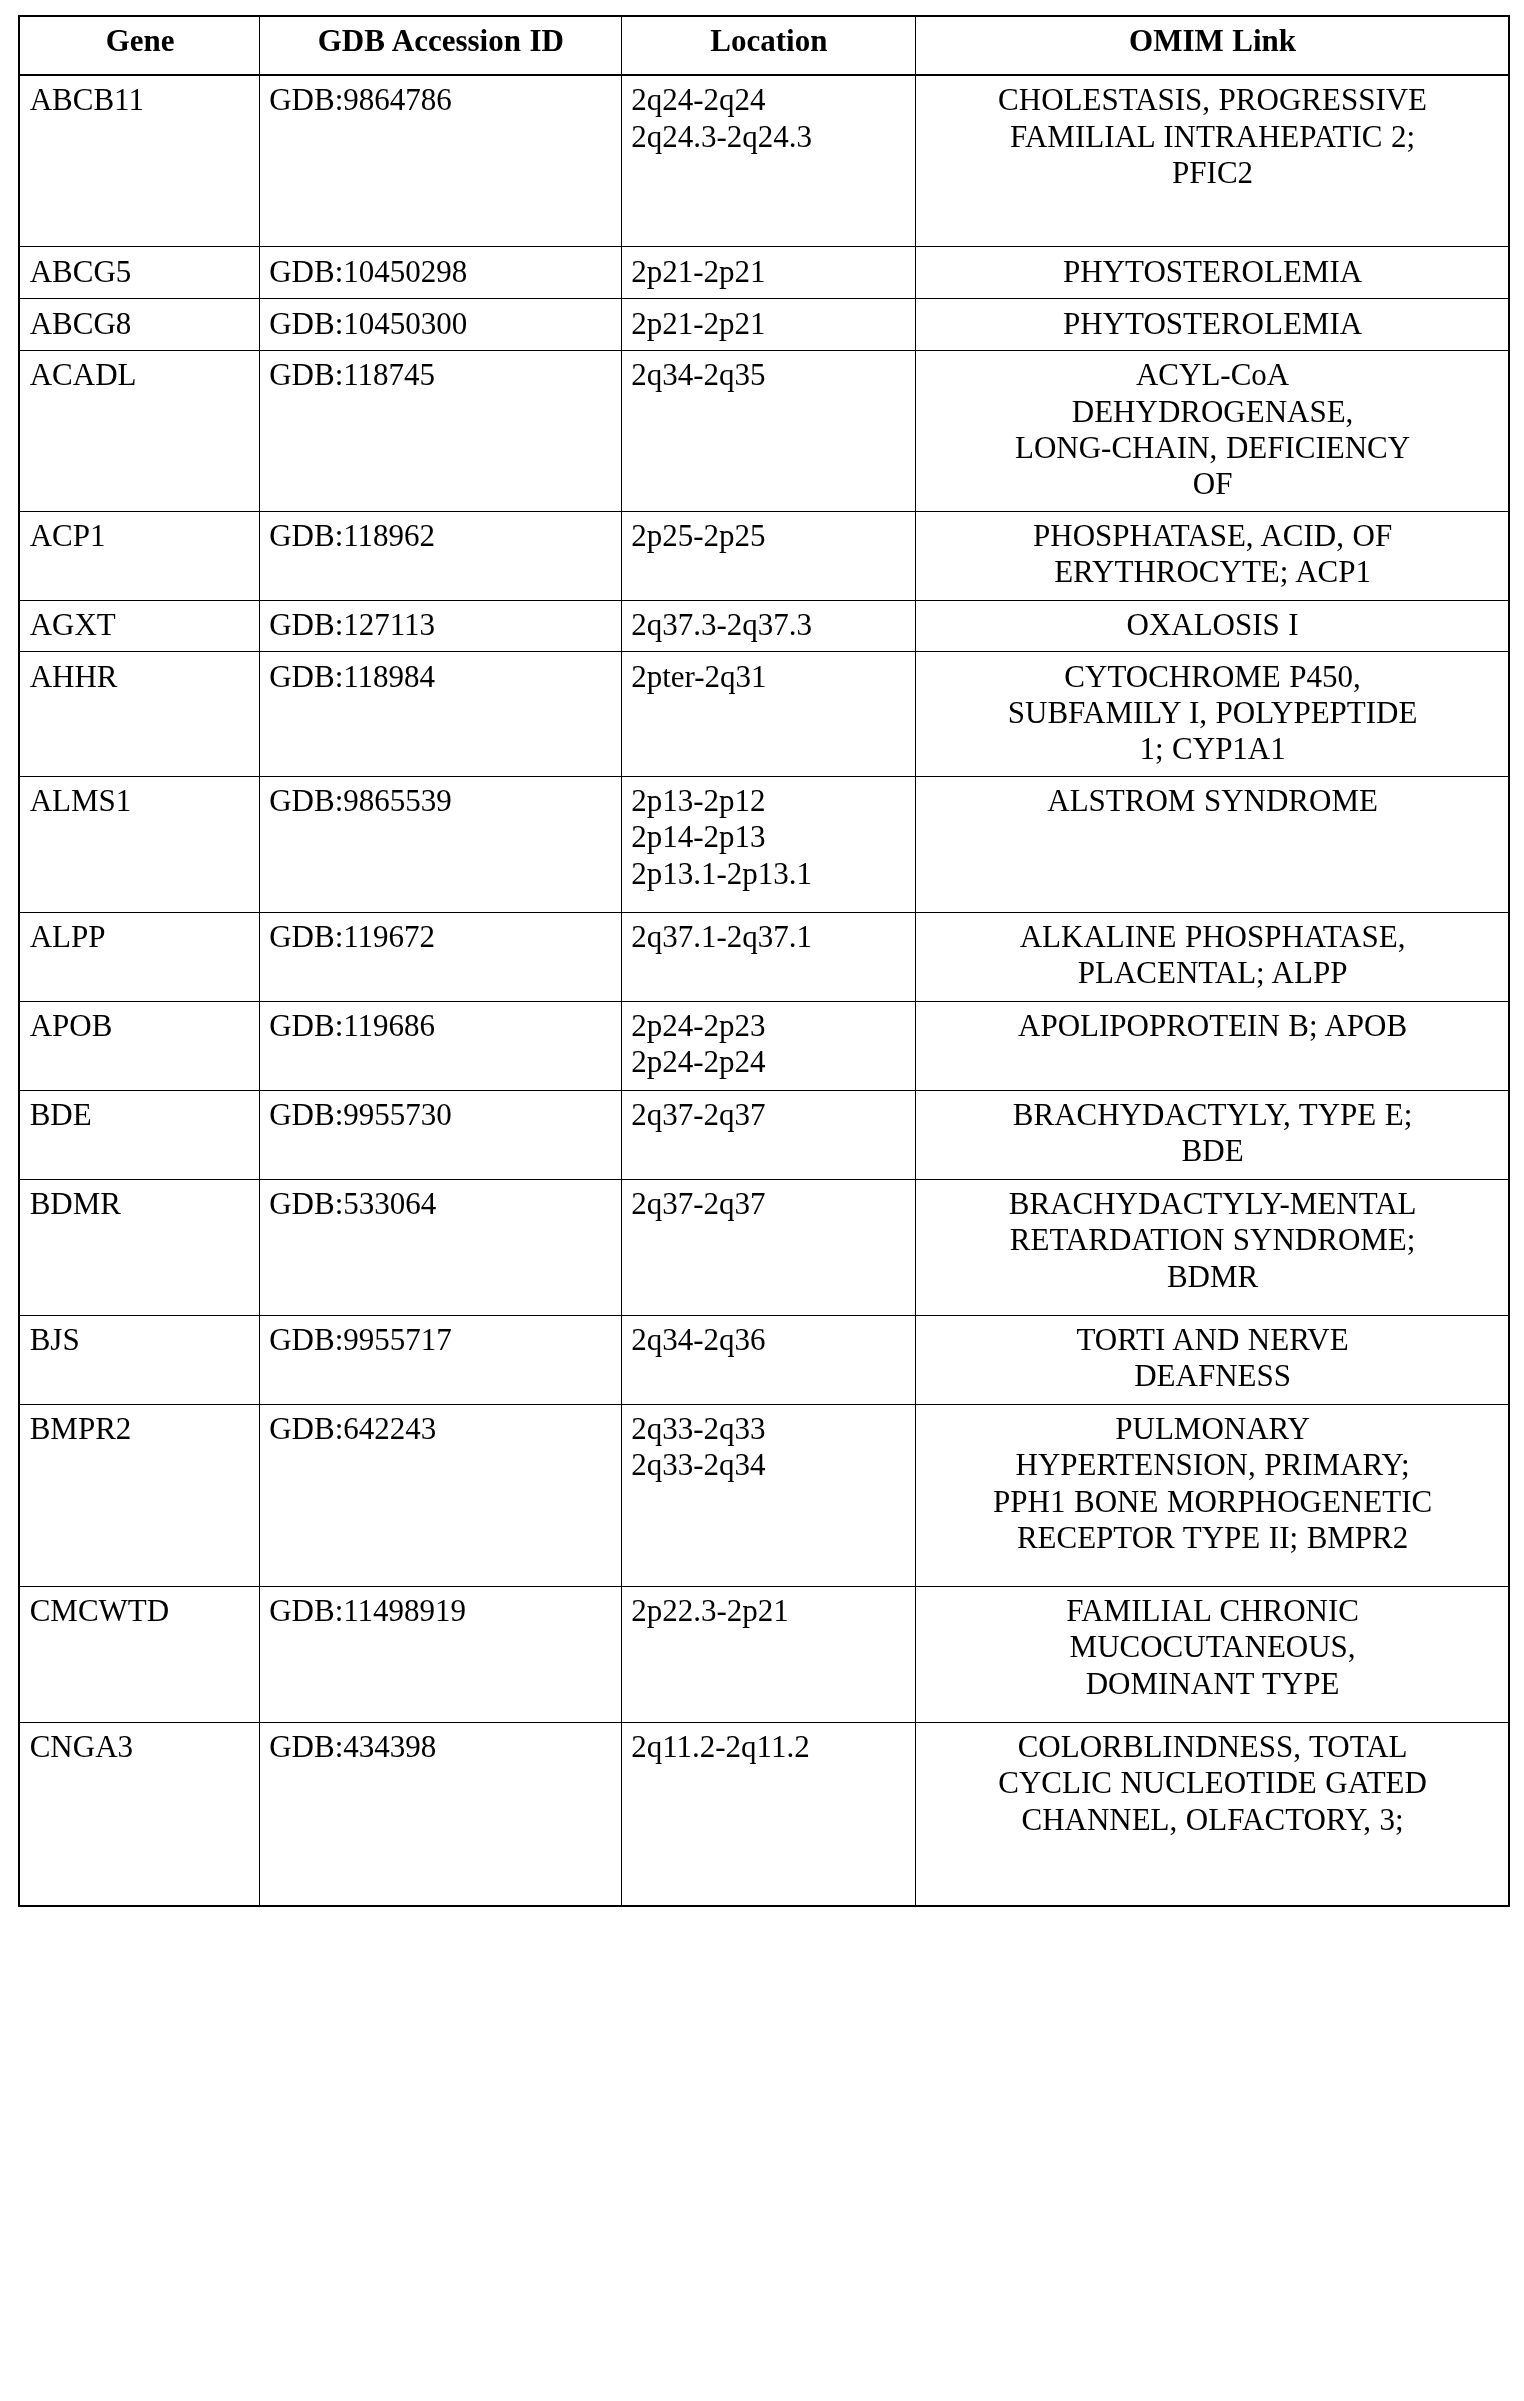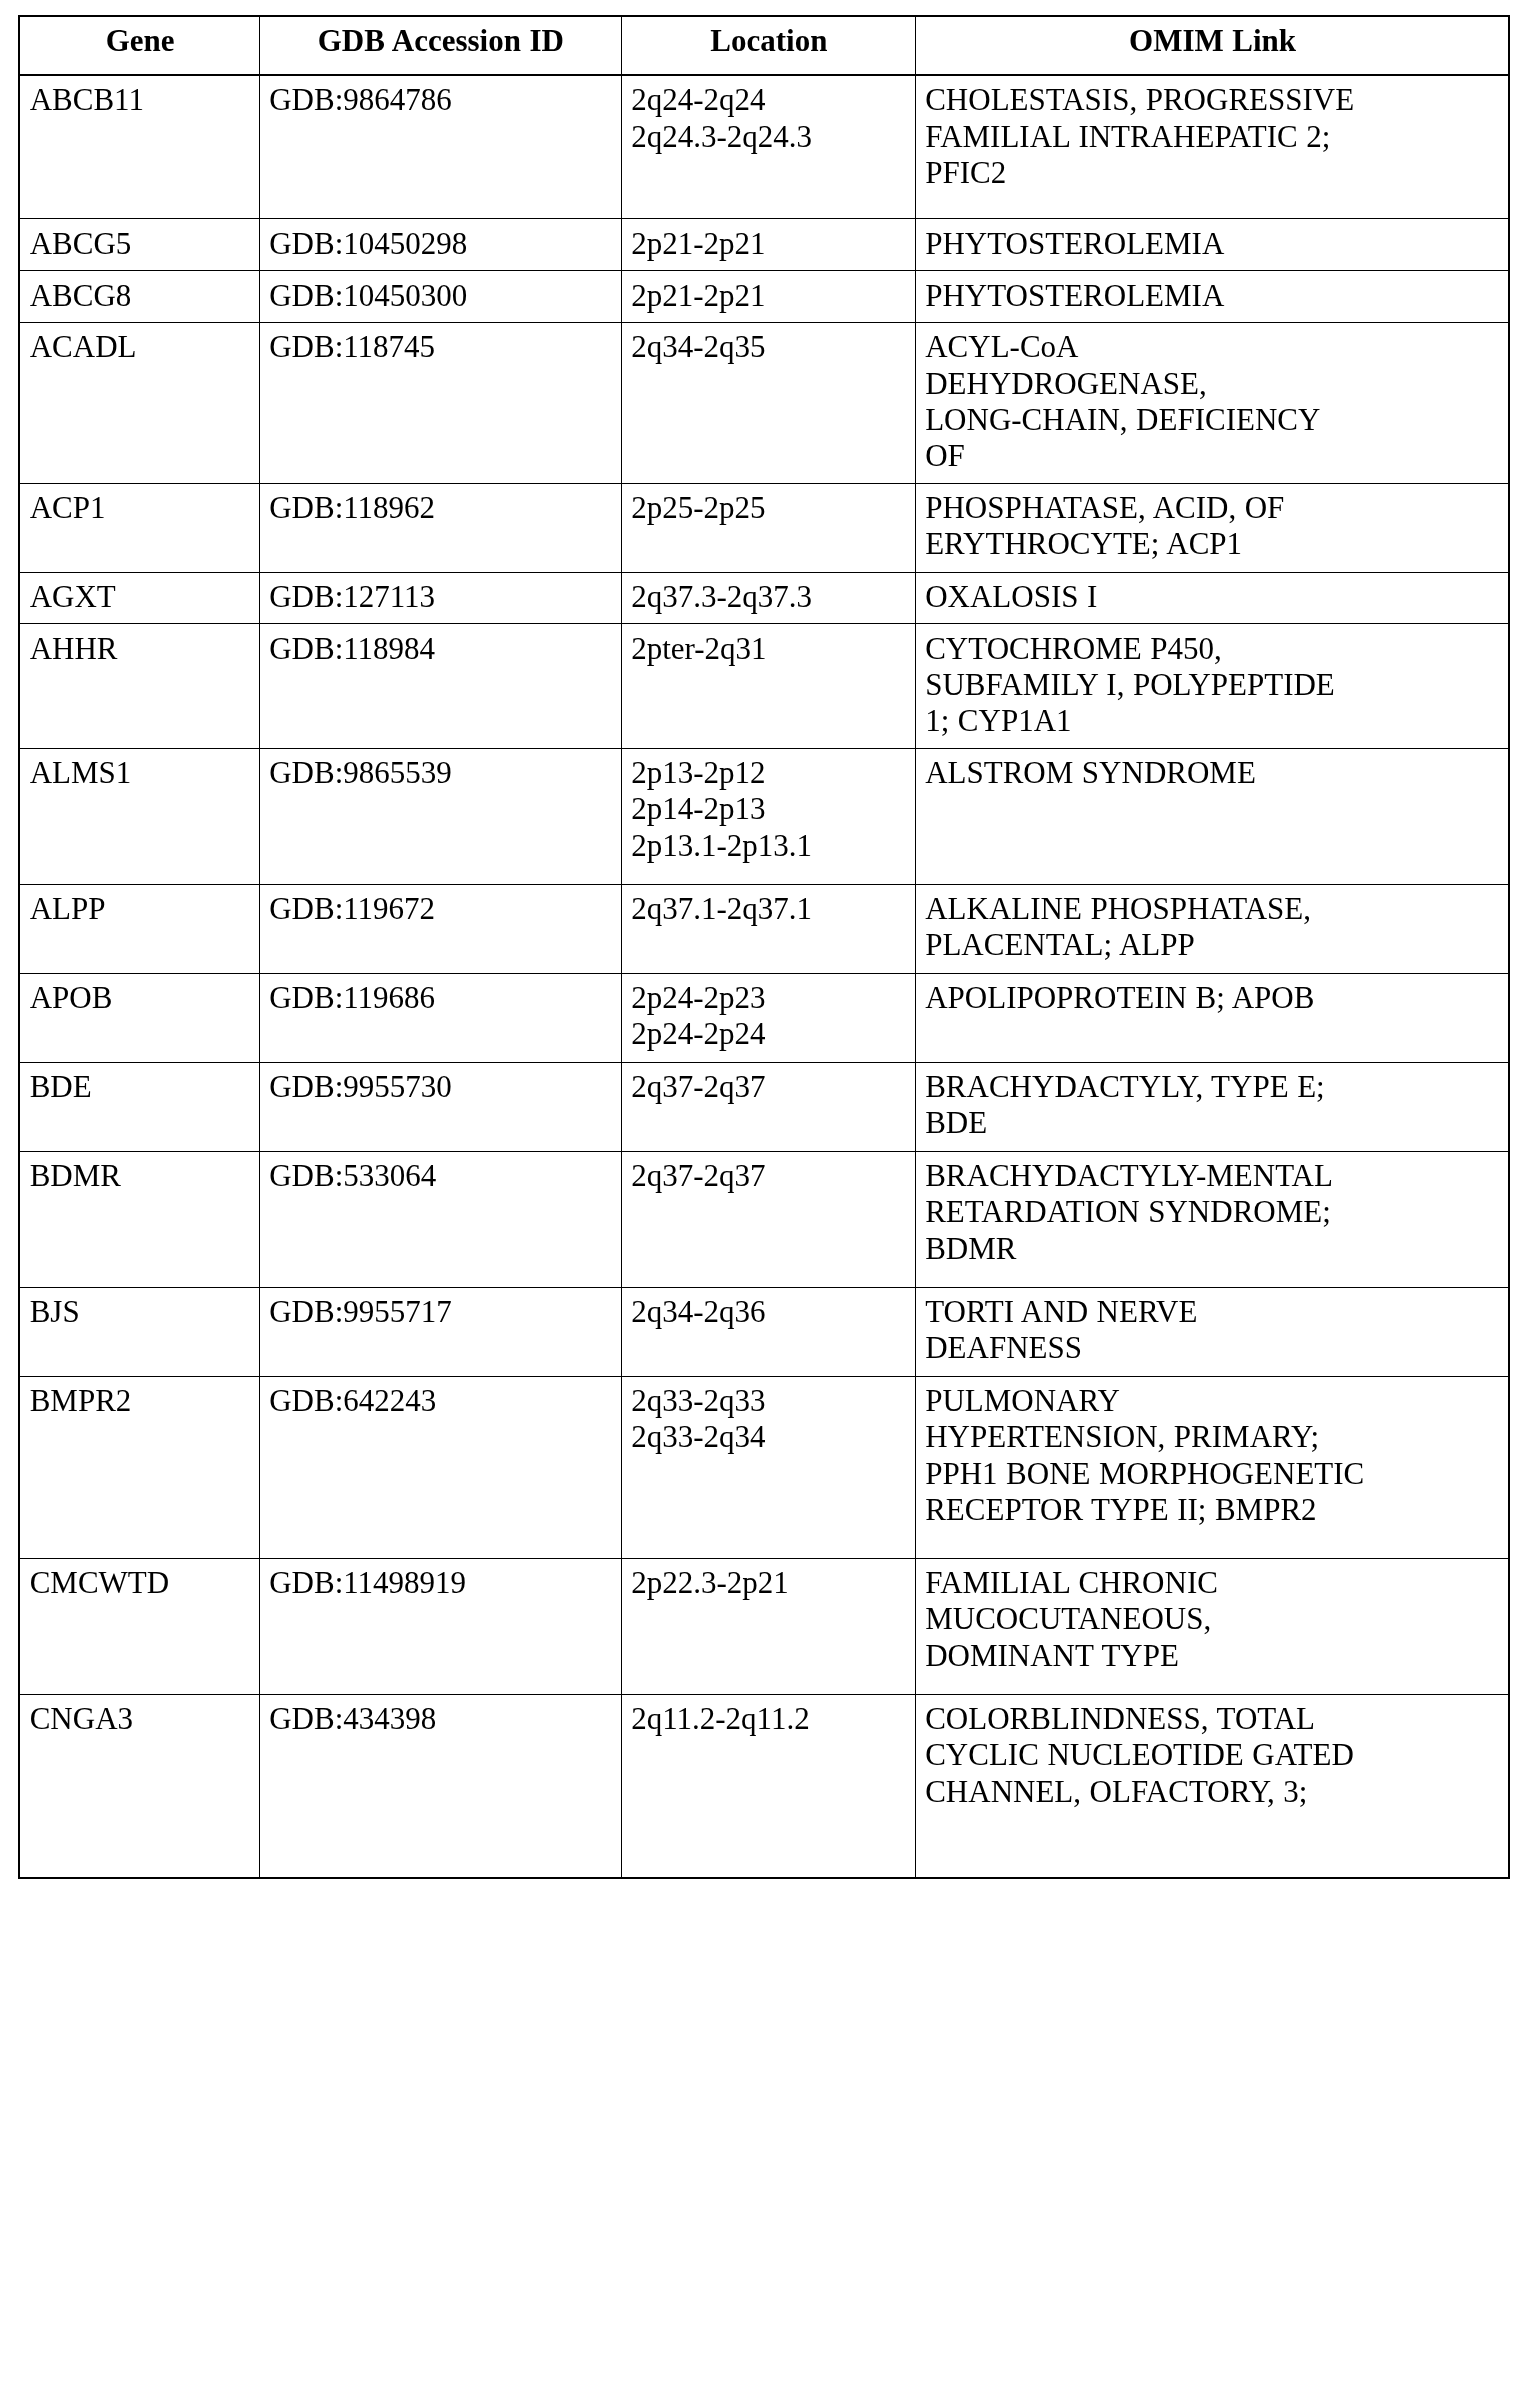--- a/index.html
+++ b/index.html
@@ -47,20 +47,21 @@
     font-weight: bold;
     font-size: 31px;
     padding-bottom: 14.6px;
     border-bottom: 2.4px solid #000;
   }
   .cell-lines > span {
     display: block;
   }
   .omim-cell {
     padding-right: 11.3px;
+    text-align: center;
   }
 </style>
 </head>
 <body>
 
 <div id="page">
   <table class="gene-table">
     <colgroup>
       <col class="c-gene">
         <col class="c-gdb">
@@ -69,21 +70,21 @@
     </colgroup>
     <thead>
       <tr>
         <th>Gene</th>
         <th>GDB Accession ID</th>
         <th>Location</th>
         <th>OMIM Link</th>
       </tr>
     </thead>
     <tbody id="table-body">
-        <tr style="height: 144px;">
+        <tr style="height: 172px;">
           <td class="cell-lines">
             <span>ABCB11</span>
           </td>
           <td class="cell-lines">
             <span>GDB:9864786</span>
           </td>
           <td class="cell-lines">
             <span>2q24-2q24</span>
             <span>2q24.3-2q24.3</span>
           </td>

